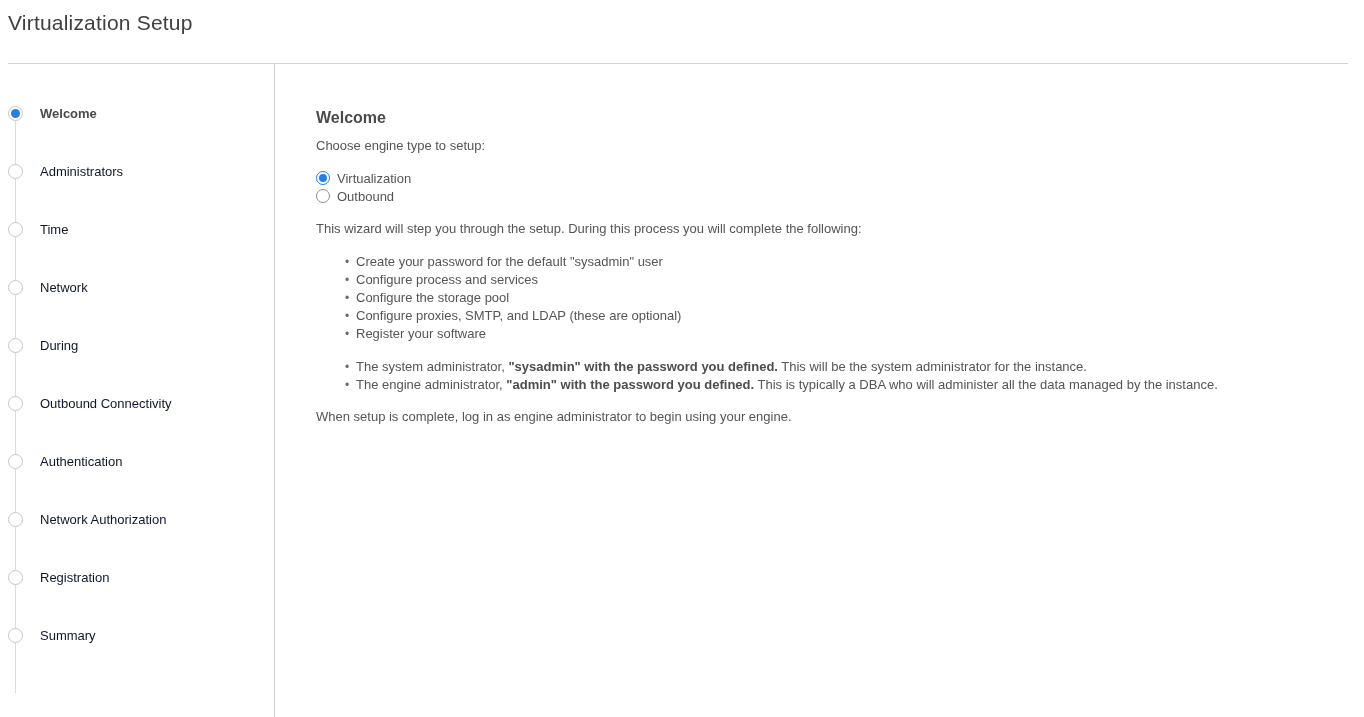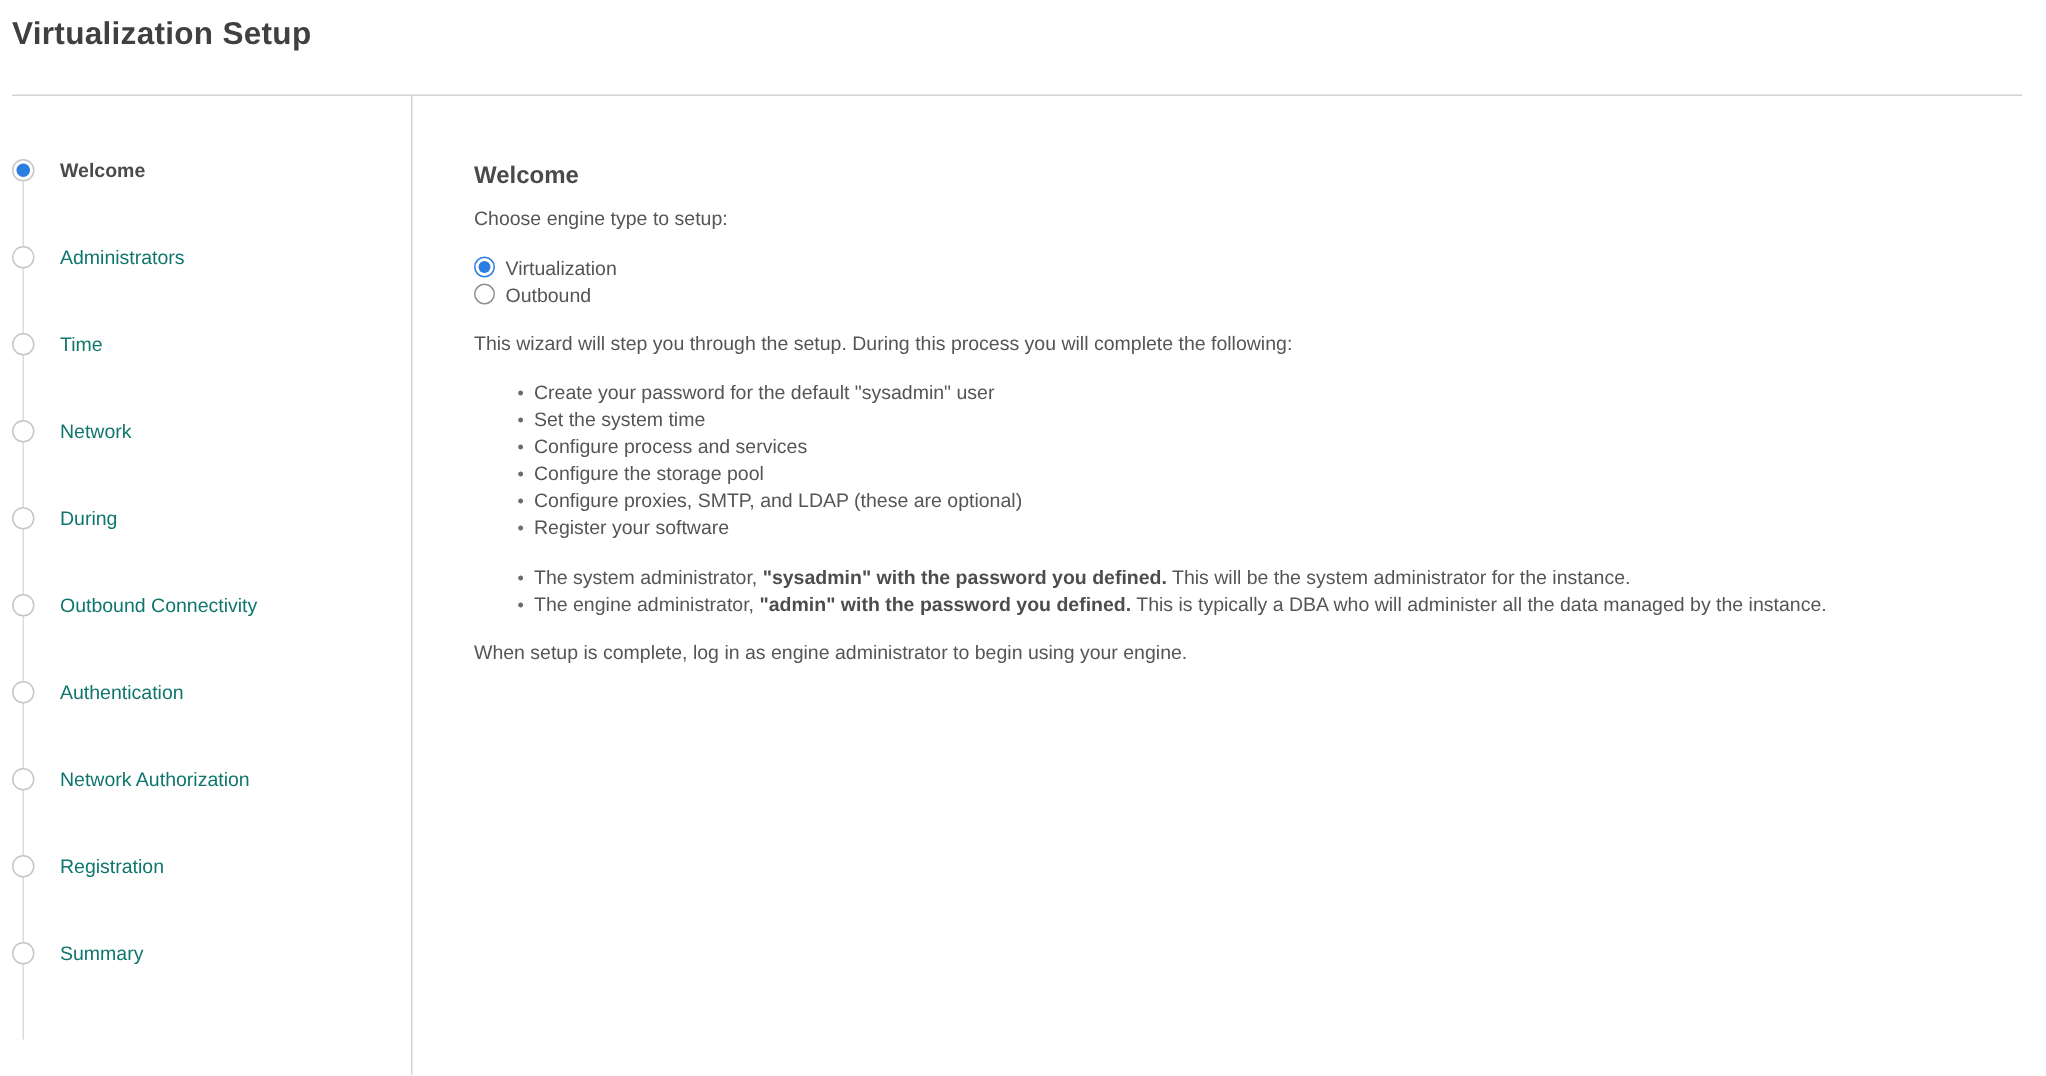--- a/index.html
+++ b/index.html
@@ -21,21 +21,21 @@
   
   .header{
     height:64px;
     margin:0 16px 0 8px;
     border-bottom:1px solid var(--line);
   }
   .header h1{
     margin:0;
     padding-top:11px;
     font-size:21px;
-    font-weight:700;
+    font-weight:400;
     color:#404040;
     letter-spacing:.2px;
   }
   
   .layout{
     display:flex;
     height:653px;
   }
   .sidebar{
     width:275px;
@@ -72,21 +72,21 @@
   .step.active .step-radio::after{
     content:"";
     position:absolute;
     left:2px;top:2px;right:2px;bottom:2px;
     border-radius:50%;
     background:var(--blue);
   }
   .step-label{
     margin-left:17px;
     font-size:13px;
-    color:#0f766e;
+    color:#0f172a;
   }
   .step.active .step-label{
     font-weight:bold;
     color:#4a4a4a;
   }
   
   .main{
     flex:1;
     padding:44px 40px 0 41px;
   }
@@ -228,21 +228,20 @@
           <span class="radio-circle"></span>
           <span class="radio-label">Outbound</span>
         </div>
       </div>
 
     <p class="mb-intro">This wizard will step you through the setup. During this process you will complete the following:</p>
 
     <ul class="bullet-list">
 
     <li>Create your password for the default "sysadmin" user</li>
-        <li>Set the system time</li>
         <li>Configure process and services</li>
         <li>Configure the storage pool</li>
         <li>Configure proxies, SMTP, and LDAP (these are optional)</li>
         <li>Register your software</li>
       </ul>
 
 
     <ul class="bullet-list">
 
     <li>The system administrator, <b>"sysadmin" with the password you defined.</b> This will be the system administrator for the instance.</li>

